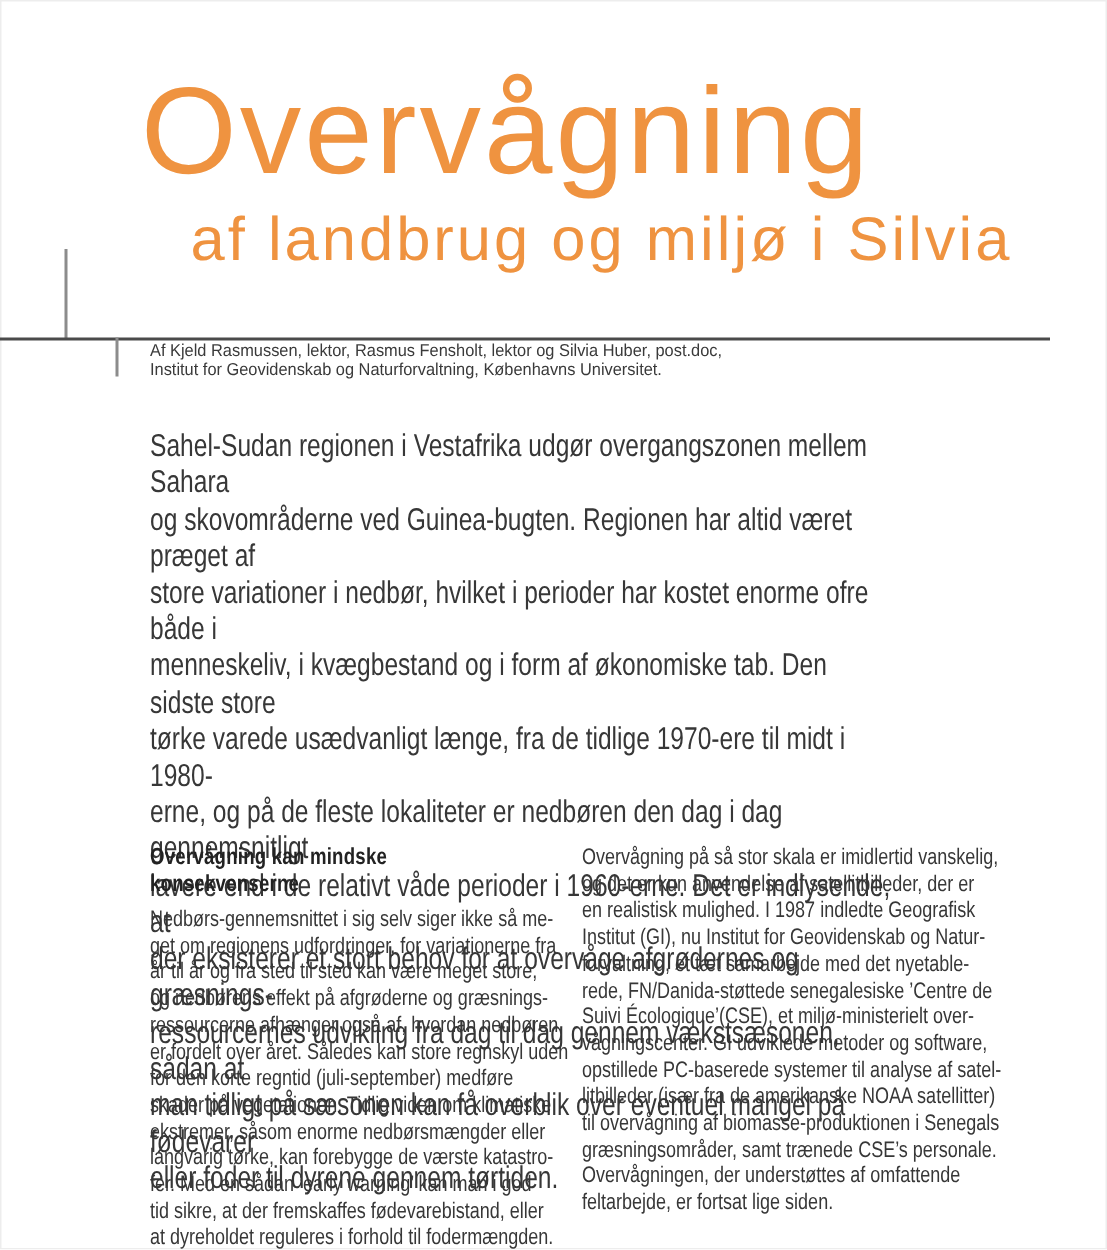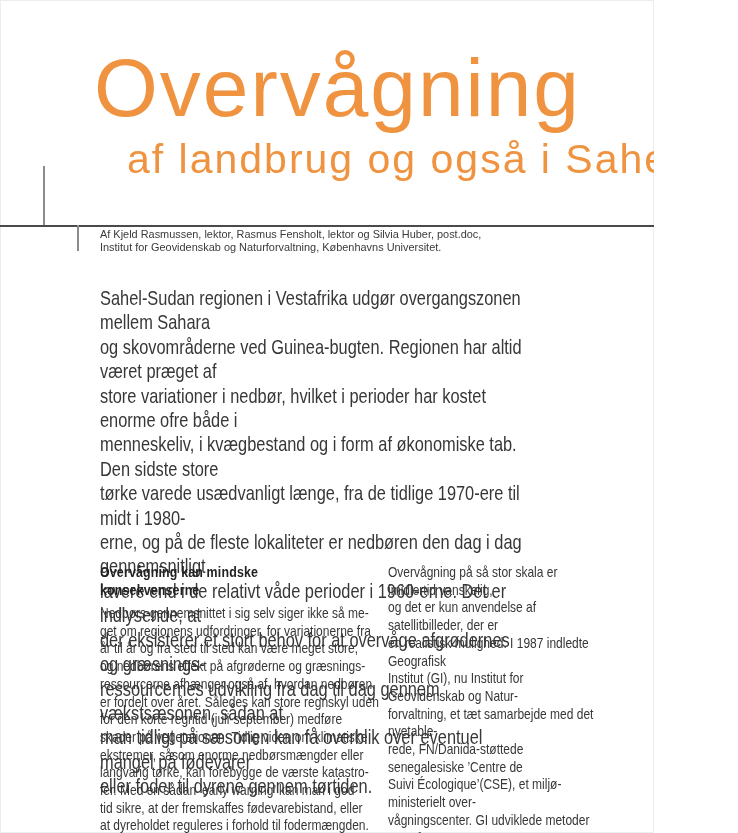--- a/index.html
+++ b/index.html
@@ -1,18 +1,18 @@
 <!DOCTYPE html>
 <html><head>
 <meta charset="utf-8">
 <style>
   html,body{margin:0;padding:0;background:#fff;}
   .page{
     position:relative;
-    width:654px;height:833px;
+    width:738px;height:833px;
     background:#ffffff;
     overflow:hidden;
     font-family:"Liberation Sans", sans-serif;
     box-shadow: inset 0 0 0 1px #ededed;
   }
   .abs{position:absolute;}
 
   .title{
     left:94px;top:47px;
     font-size:82px;line-height:1;
@@ -62,21 +62,21 @@
   .col-left{left:100px;top:604px;}
   .col-right{left:388px;top:563px;}
 </style>
 </head>
 <body>
 
 <div class="page">
 
   <div class="abs title">Overvågning</div>
 
-  <div class="abs subtitle">af landbrug og også i Sahel</div>
+  <div class="abs subtitle">af landbrug og miljø i Silvia</div>
 
   <div class="abs vline1"></div>
   <div class="abs hrule"></div>
   <div class="abs vline2"></div>
 
   <div class="abs byline">Af Kjeld Rasmussen, lektor, Rasmus Fensholt, lektor og Silvia Huber, post.doc,
 Institut for Geovidenskab og Naturforvaltning, Københavns Universitet.</div>
 
   <div class="abs intro">Sahel-Sudan regionen i Vestafrika udgør overgangszonen mellem Sahara
 og skovområderne ved Guinea-bugten. Regionen har altid været præget af

